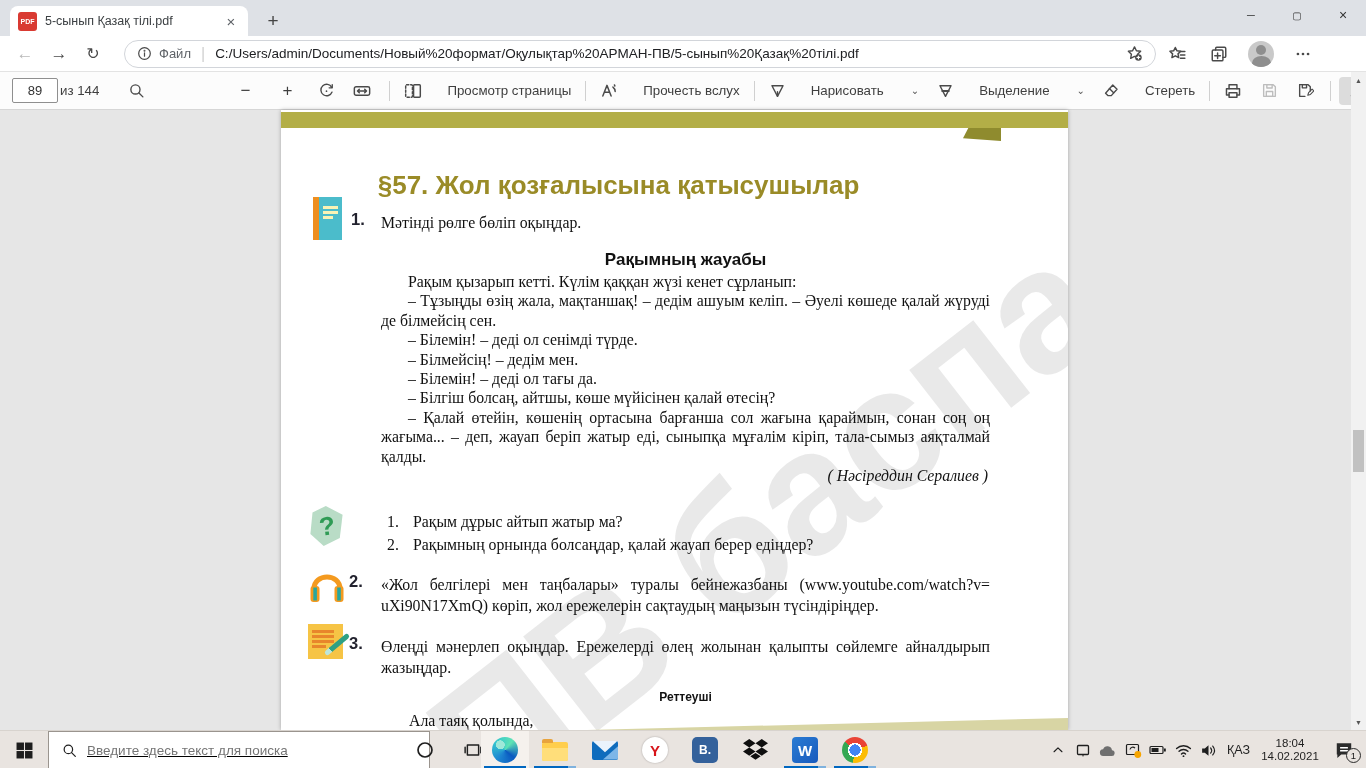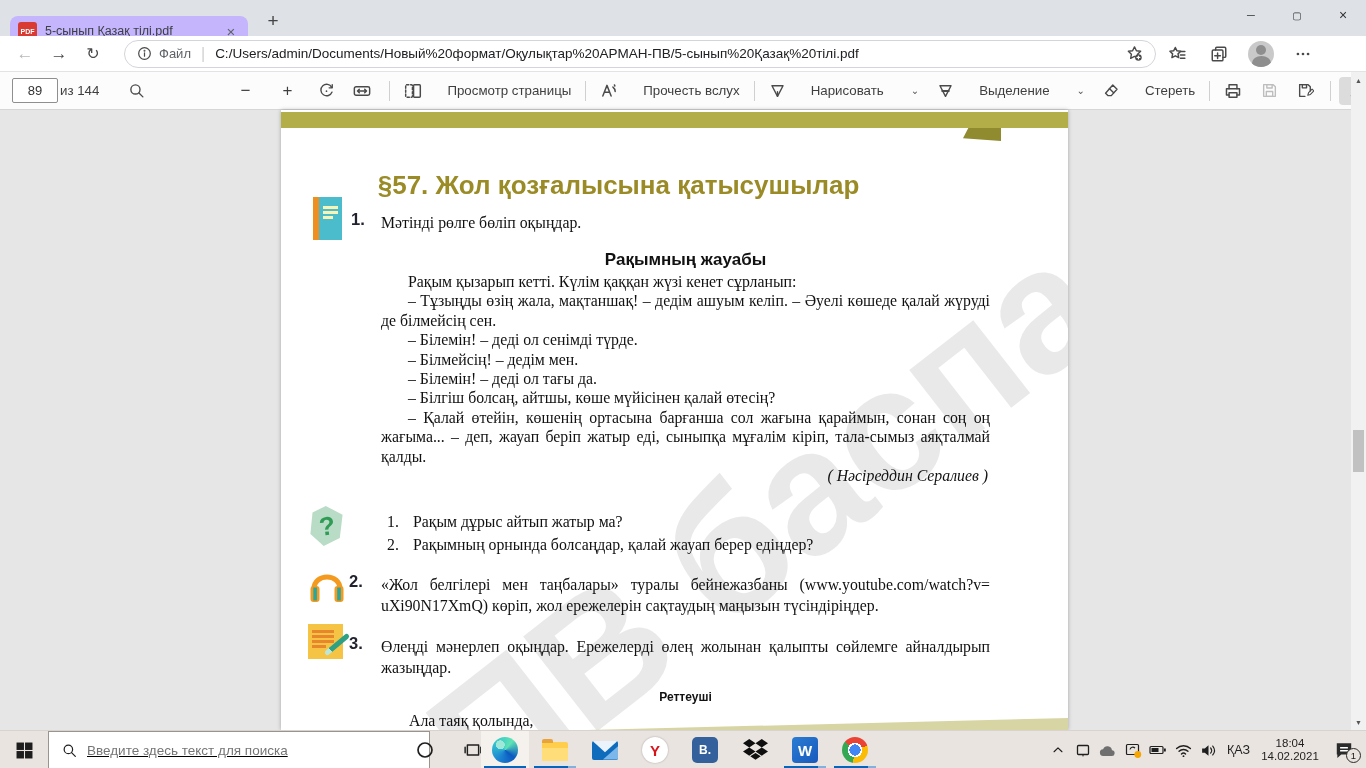--- a/index.html
+++ b/index.html
@@ -2,21 +2,21 @@
 <html><head>
 <meta charset="utf-8">
 <style>
   * { margin:0; padding:0; box-sizing:border-box; }
   html,body { width:1366px; height:768px; overflow:hidden; }
   body { font-family:"Liberation Sans", sans-serif; }
   .screen { position:relative; width:1366px; height:768px; background:#fff; overflow:hidden; }
 
   
   .tabbar { position:absolute; left:0; top:0; width:1366px; height:36px; background:#dee1e6; }
-  .tab { position:absolute; left:10px; top:16px; width:238px; height:30px; background:#c4b5fd;
+  .tab { position:absolute; left:10px; top:6px; width:238px; height:30px; background:#ffffff;
          border-radius:8px 8px 0 0; display:flex; align-items:center; padding:0 8px; }
   .pdf-badge { width:19px; height:19px; background:#d93a32; border-radius:3px; color:#fff;
                font-size:7px; font-weight:bold; display:grid; place-items:center; flex-shrink:0; }
   .tab-title { flex:1; font-size:12.5px; color:#3c4043; margin-left:8px; white-space:nowrap;
                overflow:hidden; text-overflow:ellipsis; }
   .tab-close { width:18px; height:18px; display:grid; place-items:center; font-size:15px; color:#5f6368; border-radius:50%; }
   .new-tab { position:absolute; left:260px; top:8px; width:26px; height:26px; display:grid; place-items:center;
              font-size:19px; color:#444; }
   .wctl { position:absolute; top:0; width:46px; height:30px; display:grid; place-items:center; font-size:11px; color:#333; }
   .wmin{ left:1228px; } .wmax{ left:1274px; font-size:10px; } .wclose{ left:1320px; font-size:14px; }

